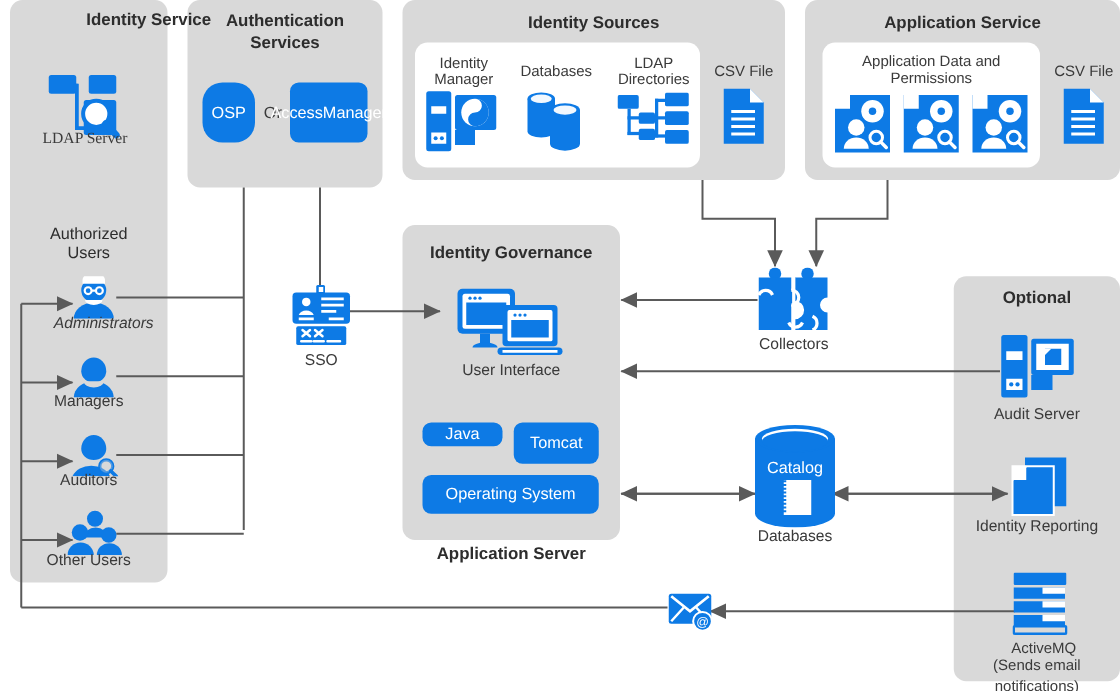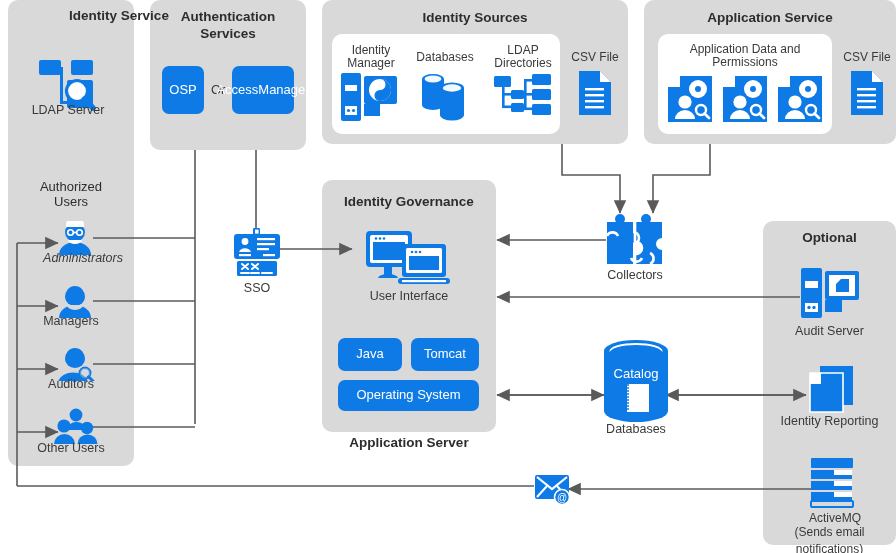--- a/index.html
+++ b/index.html
@@ -94,26 +94,26 @@
         <rect x="34" y="2" width="22" height="15" rx="2"></rect>
         <rect x="22" y="9" width="3.2" height="3"></rect>
         <rect x="23" y="9" width="3" height="36"></rect>
         <rect x="23" y="43" width="12" height="3"></rect>
         <rect x="30" y="22" width="26" height="28" rx="2"></rect>
       </g>
       <circle cx="40" cy="33" r="10.5" fill="#ffffff" stroke="#0d7ae5" stroke-width="3.2"></circle>
       <path d="M47.5,41 L56,50" stroke="#0d7ae5" stroke-width="5.5" stroke-linecap="round"></path>
     </svg>
   </div>
-  <div class="cap" style="left:8px;top:103px;width:120px;">LDAP Server</div>
+  <div class="cap" style="left:8px;top:103px;width:120px;font-family:Liberation Serif, serif;">LDAP Server</div>
 
   <div class="ttl" style="left:150px;top:9px;width:156px;">Authentication</div>
   <div class="ttl" style="left:150px;top:26px;width:156px;">Services</div>
 
-  <div class="chip" style="left:162px;top:66px;width:42px;height:48px;">OSP</div>
+  <div class="chip" style="left:162px;top:66px;width:42px;height:48px;border-radius:16px;">OSP</div>
   <div class="orlbl" style="left:211px;top:82px;">Or</div>
   <div class="chip" style="left:232px;top:66px;width:62px;height:48px;flex-direction:row;">
     <span>Access</span>
     <span>Manager</span>
   </div>
 
   <div class="ttl" style="left:322px;top:10px;width:306px;">Identity Sources</div>
 
   <div class="cap sm" style="left:338px;top:43px;width:66px;">Identity</div>
   <div class="cap sm" style="left:338px;top:56px;width:66px;">Manager</div>
@@ -352,21 +352,21 @@
         <circle cx="47" cy="22" r="1.3"></circle>
           <circle cx="51" cy="22" r="1.3"></circle>
           <circle cx="55" cy="22" r="1.3"></circle>
       </g>
       <rect x="33" y="48" width="52" height="6" rx="3" fill="#0d7ae5"></rect>
       <rect x="37" y="50" width="44" height="2.2" fill="#ffffff"></rect>
     </svg>
   </div>
   <div class="cap" style="left:322px;top:289px;width:174px;">User Interface</div>
 
-  <div class="chip" style="left:338px;top:338px;width:64px;height:33px;">Java</div>
+  <div class="chip" style="left:338px;top:338px;width:64px;height:19px;">Java</div>
   <div class="chip" style="left:411px;top:338px;width:68px;height:33px;">Tomcat</div>
   <div class="chip" style="left:338px;top:380px;width:141px;height:31px;">Operating System</div>
 
   <div class="ttl" style="left:322px;top:435px;width:174px;">Application Server</div>
 
   <div class="ic" style="left:606px;top:214px;">
     <svg width="58" height="52" viewBox="0 0 58 52">
       <g fill="#0d7ae5">
         <circle cx="14" cy="5" r="5"></circle>
         <circle cx="40" cy="5" r="5"></circle>

